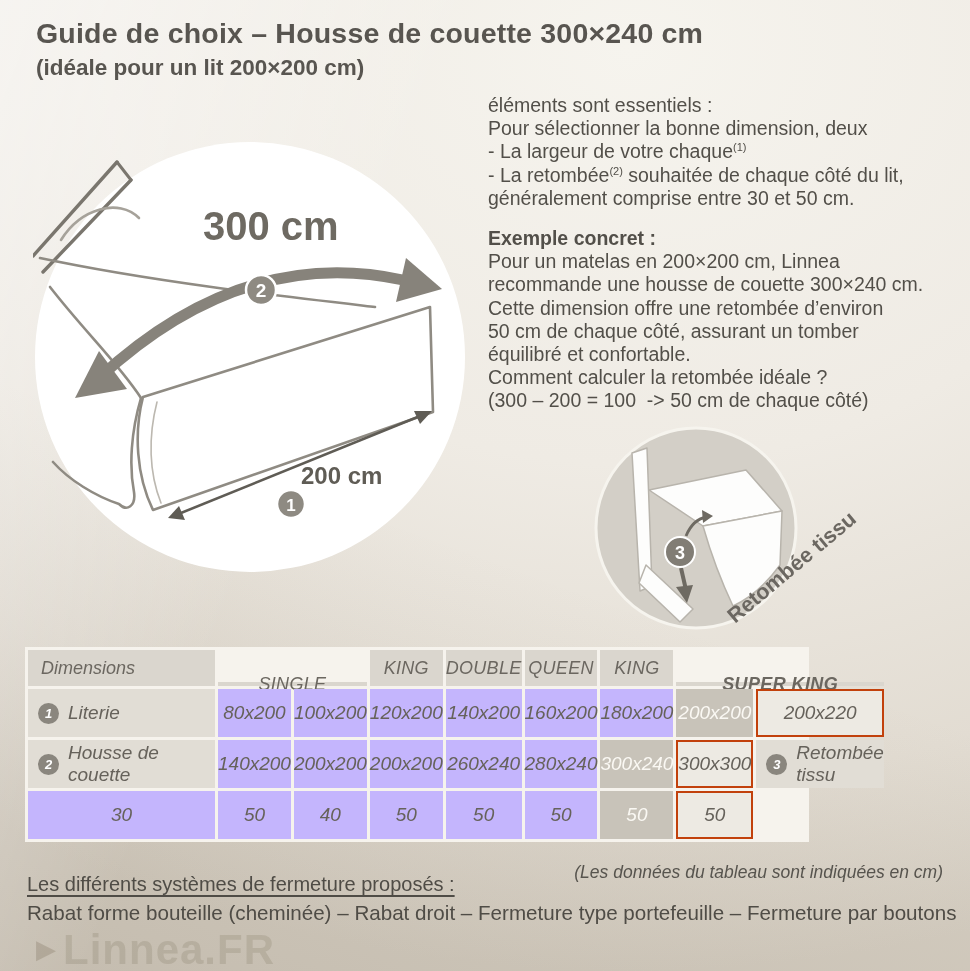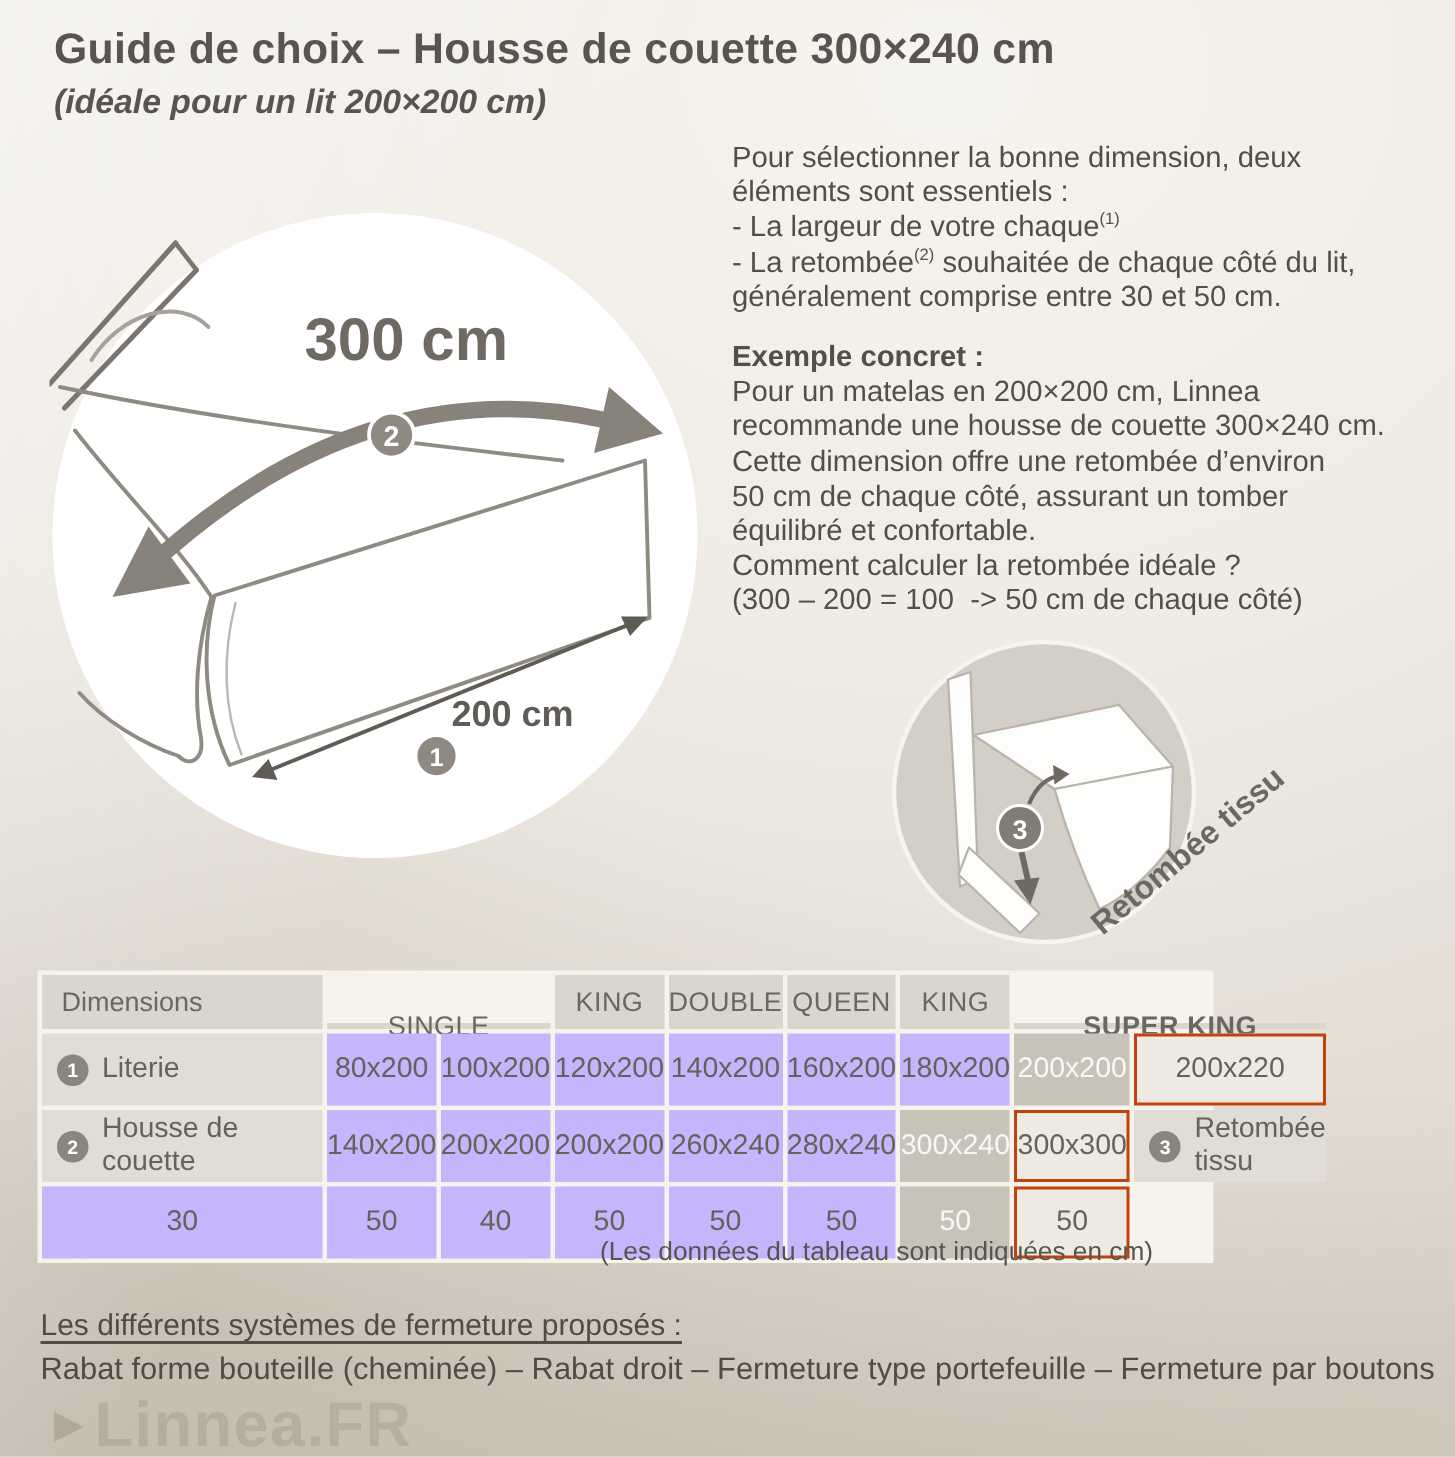--- a/index.html
+++ b/index.html
@@ -9,69 +9,70 @@
     background-color:#ece8e0;
     background-image:
       linear-gradient(112deg, rgba(255,255,255,0.55) 0%, rgba(255,255,255,0) 35%),
       linear-gradient(200deg, rgba(0,0,0,0) 55%, rgba(104,90,70,0.16) 100%),
       radial-gradient(120% 95% at 65% 5%, #f6f4ee 0%, #efebe4 45%, #e2dcd2 80%, #d6cfc3 100%);
   }
   .abs{position:absolute;}
   
   .title-block{left:36px;top:16px;color:#585550;}
   .title-main{font-size:28.5px;font-weight:bold;line-height:34px;letter-spacing:.2px;}
-  .title-sub{font-size:22.5px;font-weight:bold;line-height:30px;margin-top:3px;font-style:italic;}
+  .title-sub{font-size:22.5px;font-weight:bold;line-height:30px;margin-top:3px;}
   
   .textcol{left:488px;width:474px;color:#524f49;font-size:19.5px;line-height:23.2px;}
   .textcol .ln{white-space:pre;}
   .intro-block{top:94px;}
   .example-block{top:227px;}
   .bold-ln{font-weight:bold;}
   sup{font-size:11px;vertical-align:super;line-height:0;}
   
   .main-diagram{left:33px;top:140px;}
   .small-diagram{left:583px;top:416px;}
   
   .size-table{
     left:25px;top:647px;width:784px;box-sizing:border-box;
     display:grid;grid-template-columns:187px repeat(8,1fr);
     grid-template-rows:36px 48px 48px 48px;gap:3px;padding:3px;
     background:#f6f3ed;
+    font-style:italic;
   }
   .th,.cell,.rowlabel{display:flex;align-items:center;box-sizing:border-box;}
   .th{background:#dad6ce;justify-content:center;font-size:18px;color:#6b6760;letter-spacing:.3px;}
   .th.first{justify-content:flex-start;padding-left:13px;letter-spacing:0;}
   .th.span2{grid-column:span 2;margin-top:32px;}
   .th.em{font-weight:bold;letter-spacing:.4px;}
   .rowlabel{background:#e1ddd5;padding-left:10px;gap:9px;font-size:19px;color:#66625b;}
   .cell{background:#c4b5fd;justify-content:center;font-size:19px;color:#66625b;}
   .cell.hl{background:#c8c3b9;color:#faf8f3;}
   .cell.outlined{background:#edeae3;border:2px solid #c2410c;}
   .tbadge{width:21px;height:21px;border-radius:50%;background:#8a867e;color:#fff;
     font-size:13px;font-weight:bold;display:flex;align-items:center;justify-content:center;flex:none;}
   
-  .table-note{left:400px;right:27px;top:824px;text-align:left;font-size:17.5px;color:#57544e;}
+  .table-note{left:400px;right:27px;top:862px;text-align:right;font-style:italic;font-size:17.5px;color:#57544e;}
   .closures-heading{left:27px;top:873px;font-size:20px;color:#4f4c46;text-decoration:underline;text-underline-offset:4px;}
   .closures-list{left:27px;top:901px;font-size:20.6px;color:#4f4c46;white-space:pre;}
   
   .watermark{left:36px;top:926px;font-size:42px;font-weight:bold;color:rgba(125,112,92,0.22);letter-spacing:1px;}
   .watermark .wicon{font-size:26px;vertical-align:6px;margin-right:6px;color:rgba(125,112,92,0.30);}
   svg text{font-family:"Liberation Sans","DejaVu Sans",sans-serif;}
 </style>
 </head>
 <body>
 
 <div class="abs title-block">
   <div class="title-main">Guide de choix – Housse de couette 300×240 cm</div>
   <div class="title-sub">(idéale pour un lit 200×200 cm)</div>
 </div>
 
 <div class="abs textcol intro-block">
+  <div class="ln">éléments sont essentiels :</div>
   <div class="ln">Pour sélectionner la bonne dimension, deux</div>
-  <div class="ln">éléments sont essentiels :</div>
   <div class="ln"><span>- La largeur de votre chaque</span><sup>(1)</sup></div>
   <div class="ln"><span>- La retombée</span><sup>(2)</sup><span> souhaitée de chaque côté du lit,</span></div>
   <div class="ln">généralement comprise entre 30 et 50 cm.</div>
 </div>
 
 <div class="abs textcol example-block">
   <div class="ln bold-ln">Exemple concret :</div>
   <div class="ln">Pour un matelas en 200×200 cm, Linnea</div>
   <div class="ln">recommande une housse de couette 300×240 cm.</div>
   <div class="ln">Cette dimension offre une retombée d’environ</div>

